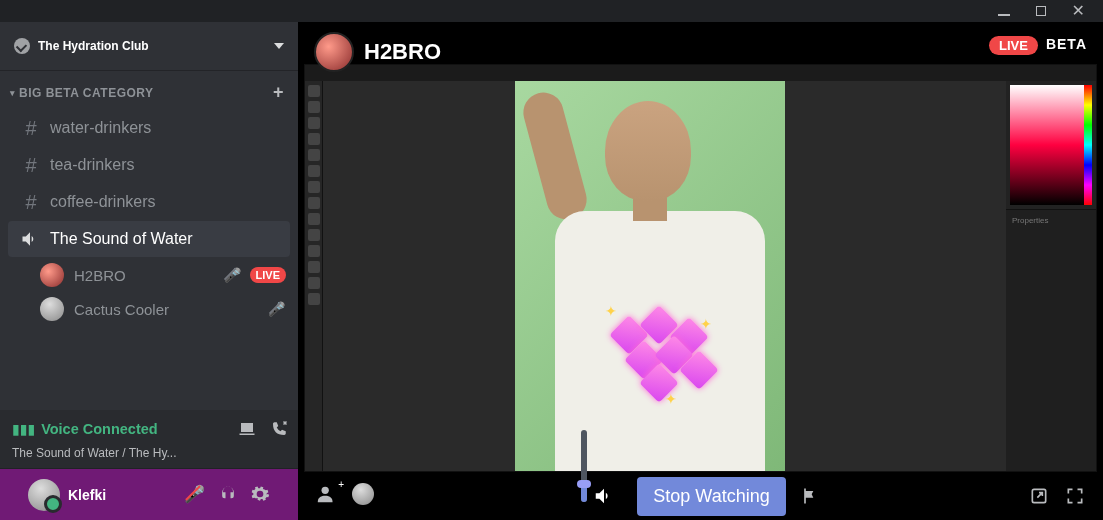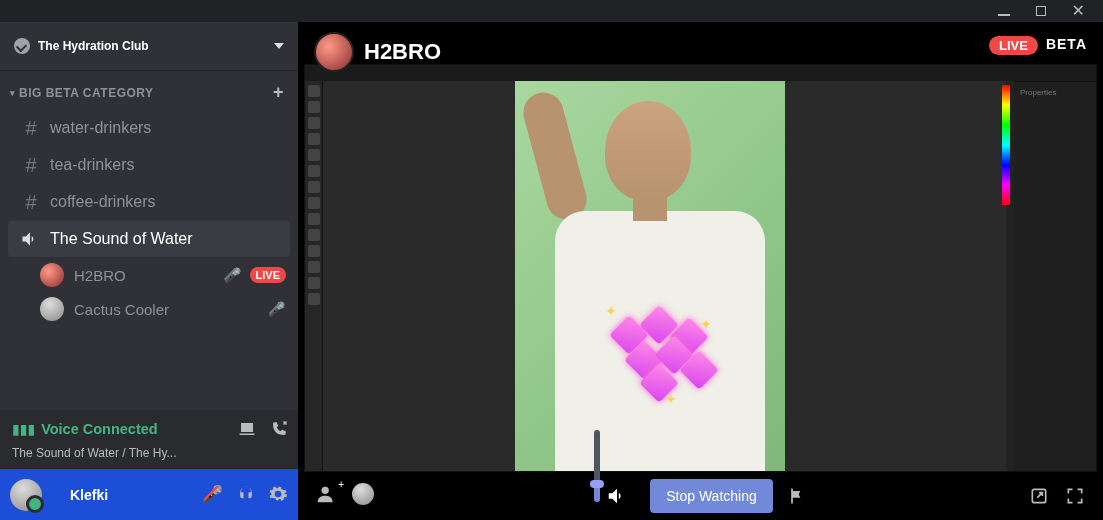--- a/index.html
+++ b/index.html
@@ -30,60 +30,60 @@
 .av.grey { background:radial-gradient(circle at 40% 30%,#ddd,#888); }
 .mute-ic { margin-left:auto; color:#72767d; font-size:14px; position:relative; }
 .strike::after { content:""; position:absolute; left:-2px; top:6px; width:16px; height:1.5px; background:#72767d; transform:rotate(-45deg); }
 .live-pill { background:#f04747; color:#fff; font-size:11px; font-weight:700; padding:2px 6px; border-radius:10px; margin-left:8px; }
 .vc-panel { background:#292b2f; padding:10px 10px 8px 12px; }
 .vc-row1 { display:flex; align-items:center; }
 .sig { color:#43b581; margin-right:6px; font-size:14px; }
 .vc-status { color:#43b581; font-size:14.5px; font-weight:600; }
 .vc-sub { color:#b9bbbe; font-size:12px; margin-top:8px; }
 .vc-icons { margin-left:auto; display:flex; gap:14px; color:#b9bbbe; }
-.user-panel { height:52px; background:#1d4ed8; display:flex; align-items:center; padding:0 10px; border-top:1px solid #202225;gap:20px; }
+.user-panel { height:52px; background:#701a75; display:flex; align-items:center; padding:0 28px; border-top:1px solid #202225; }
 .user-av { width:32px; height:32px; border-radius:50%; background:radial-gradient(circle at 40% 30%,#ddd,#888); position:relative; margin-right:8px; }
 .user-av::after { content:""; position:absolute; right:-2px; bottom:-2px; width:12px; height:12px; background:#43b581; border-radius:50%; border:3px solid #292b2f; }
 .user-name { color:#fff; font-size:14px; font-weight:600; }
 .user-icons { margin-left:auto; display:flex; gap:12px; color:#b9bbbe; font-size:17px; }
 .mic-strike { position:relative; }
 .mic-strike::after { content:""; position:absolute; left:-2px; top:8px; width:20px; height:2px; background:#f04747; transform:rotate(-45deg); }
 
 .content { flex:1; background:#000; display:flex; flex-direction:column; position:relative; }
 .stream-hdr { position:absolute; top:10px; left:16px; display:flex; align-items:center; z-index:5; }
 .stream-av { width:40px; height:40px; border-radius:50%; background:radial-gradient(circle at 35% 35%,#ff9a8a,#8a2c2c); border:2px solid #222; margin-right:10px; }
 .stream-name { color:#fff; font-size:22px; font-weight:700; }
 .badges { position:absolute; top:14px; right:16px; display:flex; gap:8px; z-index:5; }
 .pill-live { background:#f04747; color:#fff; font-weight:800; font-size:13px; padding:2px 10px; border-radius:12px; }
 .pill-beta { color:#fff; font-weight:800; font-size:14px; letter-spacing:1px; }
 .stage { flex:1; margin:42px 6px 48px 6px; background:#2a2a2a; position:relative; overflow:hidden; border:1px solid #111; }
 .ps-top { position:absolute; top:0; left:0; right:0; height:16px; background:#1b1b1b; }
 .ps-left { position:absolute; top:16px; left:0; width:18px; bottom:0; background:#262626; border-right:1px solid #111; }
 .ps-left .tool { width:12px; height:12px; margin:4px auto; background:#444; border-radius:2px; }
-.ps-right { position:absolute; top:16px; right:0; width:90px; bottom:0; background:#222; display:flex; flex-direction:row; }
+.ps-right { position:absolute; top:16px; right:0; width:90px; bottom:0; background:#222; display:flex; flex-direction:column; }
 .swatch { height:120px; background:linear-gradient(to bottom,#fff,#ff0040 50%,#000); position:relative; margin:4px; }
 .swatch::after { content:""; position:absolute; right:0; top:0; width:8px; bottom:0; background:linear-gradient(#f00,#ff0,#0f0,#0ff,#00f,#f0f,#f00); }
 .panel-sec { flex:1; background:#1f1f1f; border-top:1px solid #111; padding:6px; font-size:8px; color:#777; }
 .canvas { position:absolute; left:210px; top:16px; width:270px; bottom:0; background:linear-gradient(135deg,#a8d8a0,#7fb878); overflow:hidden; }
 .man { position:absolute; inset:0; }
 .head { position:absolute; left:90px; top:20px; width:86px; height:100px; background:linear-gradient(#caa380,#b8936f); border-radius:50% 50% 45% 45%; }
 .neck { position:absolute; left:118px; top:110px; width:34px; height:30px; background:#b8936f; }
 .torso { position:absolute; left:40px; top:130px; width:210px; height:260px; background:#f0efe8; border-radius:30px 30px 0 0; }
 .arm-up { position:absolute; left:20px; top:10px; width:40px; height:130px; background:#b8936f; border-radius:20px; transform:rotate(-15deg); }
 .gems { position:absolute; left:90px; top:230px; width:120px; height:100px; }
 .gem { position:absolute; width:28px; height:28px; background:linear-gradient(145deg,#ff8ae6,#d946ef); transform:rotate(45deg); border-radius:4px; box-shadow:0 0 6px #ff6ad5; }
 .spark { position:absolute; font-size:14px; color:#ffd24a; }
 .controls { position:absolute; bottom:0; left:0; right:0; height:48px; display:flex; align-items:center; justify-content:center; gap:14px; }
 .ctrl-left { position:absolute; left:18px; display:flex; gap:14px; color:#b9bbbe; font-size:20px; }
 .ctrl-right { position:absolute; right:18px; display:flex; gap:16px; color:#b9bbbe; font-size:18px; }
 .vol { display:flex; align-items:center; gap:6px; margin-right:8px; }
 .vol-bar { width:6px; height:72px; background:#4f5660; border-radius:3px; position:relative; transform:translateY(-30px); }
 .vol-fill { position:absolute; bottom:0; left:0; right:0; height:18px; background:#7289da; border-radius:3px; }
 .vol-thumb { position:absolute; bottom:14px; left:-4px; width:14px; height:8px; background:#989ef7; border-radius:4px; }
-.stop-btn { background:#7289da; color:#fff; font-size:14px; font-weight:500; padding:9px 16px; border-radius:4px; cursor:pointer; }
+.stop-btn { background:#7289da; color:#fff; font-size:18px; font-weight:500; padding:9px 16px; border-radius:4px; cursor:pointer; }
 .flag-ic { color:#b9bbbe; font-size:18px; }
 .usr-ic { position:relative; display:inline-block; }
 .plus-badge { position:absolute; top:-4px; right:-6px; font-size:10px; color:#fff; }
 svg { display:block; }
 </style>
 </head>
 <body>
 
 <div class="titlebar">
   <span class="tb-btn"><span class="tb-min"></span></span>

